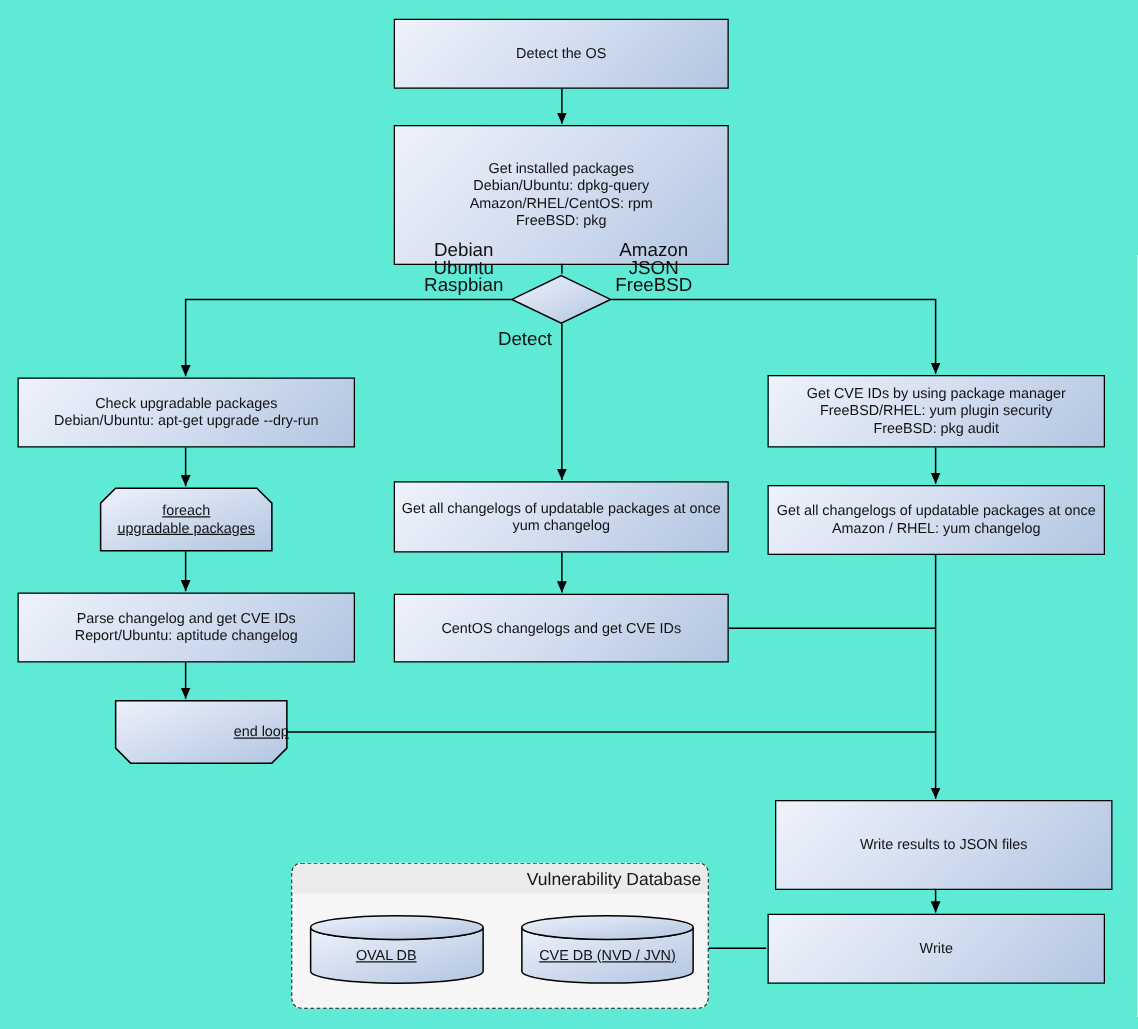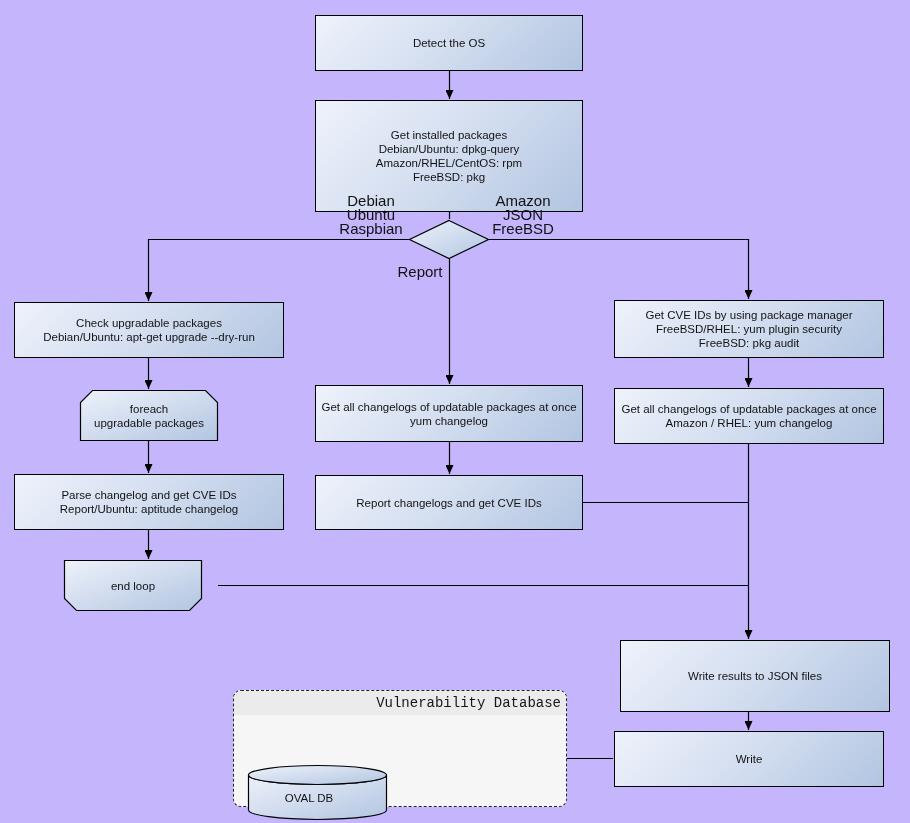--- a/index.html
+++ b/index.html
@@ -1,61 +1,61 @@
 <!DOCTYPE html>
 <html><head>
 <meta charset="utf-8">
 <style>
   html,body { margin:0; padding:0; background:#fff; }
   .page {
-    position:relative; width:910px; height:823px; background:#c4b5fd;
+    position:relative; width:910px; height:823px; background:#5eead4;
     font-family:"Liberation Sans", sans-serif; color:#111; overflow:hidden;
   }
   .edges { position:absolute; left:0; top:0; z-index:1; }
   .rect {
     position:absolute; box-sizing:border-box; z-index:2;
     border:1px solid #000;
     background:linear-gradient(135deg,#eef2fb 0%,#d6e0f1 45%,#b2c5e1 100%);
     display:flex; align-items:center; justify-content:center;
   }
   .label {
     white-space:pre-line; text-align:center;
     font-size:11.5px; line-height:14px; color:#121212;
   }
   .shape { position:absolute; z-index:2; display:flex; align-items:center; justify-content:center; }
   .shape > svg { position:absolute; left:0; top:0; overflow:visible; }
-  .shape .label { position:relative; z-index:1; }
+  .shape .label { position:relative; z-index:1;text-decoration:underline; }
   .branch-label { position:absolute; z-index:3; text-align:center; font-size:15px; line-height:14px; white-space:pre-line; }
   .vdb {
     position:absolute; left:233px; top:690px; width:334px; height:117px;
     box-sizing:border-box; z-index:1;
-    border:1.5px dashed #222; border-radius:8px; background:#f6f6f6; overflow:hidden;font-family:Liberation Mono, monospace;
+    border:1.5px dashed #222; border-radius:8px; background:#f6f6f6; overflow:hidden;
   }
   .vdb-header {
     height:24px; background:#ebebeb; border-bottom:0;
     display:flex; align-items:center; justify-content:flex-end;
     padding-right:5px; font-size:14px; color:#161616;
   }
   .cyl .label { padding-top:10px; }
 
   
   #n-detect          {left:315px; top:15px;  width:268px; height:56px;}
   #n-installed       {left:315px; top:100px; width:268px; height:112px;}
   #n-diamond         {left:409px; top:220px; width:80px;  height:39px;}
   #n-check           {left:14px;  top:302px; width:270px; height:56px;}
   #n-foreach         {left:80px;  top:390px; width:138px; height:51px;}
   #n-parse-left      {left:14px;  top:474px; width:270px; height:56px;}
-  #n-endloop         {left:64px;  top:560px; width:138px; height:51px;}
+  #n-endloop         {left:92px;  top:560px; width:138px; height:51px;padding-left:48px;}
   #n-mid-changelogs  {left:315px; top:385px; width:268px; height:57px;}
   #n-mid-parse       {left:315px; top:475px; width:268px; height:55px;}
   #n-right-cve       {left:614px; top:300px; width:270px; height:58px;}
   #n-right-changelogs{left:614px; top:388px; width:270px; height:56px;}
   #n-write           {left:620px; top:640px; width:270px; height:72px;}
   #n-report          {left:614px; top:731px; width:270px; height:56px;}
-  #n-oval            {left:248px; top:732px; width:122px; height:55px;margin-top:33px;}
+  #n-oval            {left:248px; top:732px; width:122px; height:55px;}
   #n-cvedb           {left:417px; top:732px; width:138px; height:55px;}
   #bl-left           {left:325px; top:194px; width:92px;}
   #bl-right          {left:476px; top:194px; width:94px;}
   #bl-centos         {left:393px; top:265px; width:54px;}
 </style>
 </head>
 <body>
 
 <div class="page">
 
@@ -106,21 +106,21 @@
       <path d="M40,0.5 L79.5,19.5 L40,38.5 L0.5,19.5 Z" fill="url(#g-dia)" stroke="#000" stroke-width="1.2"></path>
     </svg>
   </div>
 
   <div class="branch-label" id="bl-left">Debian
 Ubuntu
 Raspbian</div>
   <div class="branch-label" id="bl-right">Amazon
 JSON
 FreeBSD</div>
-  <div class="branch-label" id="bl-centos">Report</div>
+  <div class="branch-label" id="bl-centos">Detect</div>
 
   <div class="rect" id="n-check">
     <div class="label">Check upgradable packages
 Debian/Ubuntu: apt-get upgrade --dry-run</div>
   </div>
 
   <div class="shape" id="n-foreach">
     <svg width="138" height="51">
       <defs>
         <linearGradient id="g-fe" x1="0" y1="0" x2="1" y2="1">
@@ -151,21 +151,21 @@
     </svg>
     <div class="label">end loop</div>
   </div>
 
   <div class="rect" id="n-mid-changelogs">
     <div class="label">Get all changelogs of updatable packages at once
 yum changelog</div>
   </div>
 
   <div class="rect" id="n-mid-parse">
-    <div class="label">Report changelogs and get CVE IDs</div>
+    <div class="label">CentOS changelogs and get CVE IDs</div>
   </div>
 
   <div class="rect" id="n-right-cve">
     <div class="label">Get CVE IDs by using package manager
 FreeBSD/RHEL: yum plugin security
 FreeBSD: pkg audit</div>
   </div>
 
   <div class="rect" id="n-right-changelogs">
     <div class="label">Get all changelogs of updatable packages at once
@@ -193,14 +193,27 @@
           <stop offset="0" stop-color="#eef2fb"></stop>
             <stop offset="1" stop-color="#b2c5e1"></stop>
         </linearGradient>
       </defs>
       <path d="M0.5,10 V45 A69,9.5 0 0 0 138.5,45 V10 A69,9.5 0 0 1 0.5,10 Z" fill="url(#g-c1)" stroke="#000" stroke-width="1.2"></path>
       <ellipse cx="69.5" cy="10" rx="69" ry="9.5" fill="url(#g-c1)" stroke="#000" stroke-width="1.2"></ellipse>
     </svg>
     <div class="label">OVAL DB</div>
   </div>
 
+  <div class="shape cyl" id="n-cvedb">
+    <svg width="138" height="55">
+      <defs>
+        <linearGradient id="g-c2" x1="0" y1="0" x2="1" y2="1">
+          <stop offset="0" stop-color="#eef2fb"></stop>
+            <stop offset="1" stop-color="#b2c5e1"></stop>
+        </linearGradient>
+      </defs>
+      <path d="M0.5,10 V45 A68.5,9.5 0 0 0 137.5,45 V10 A68.5,9.5 0 0 1 0.5,10 Z" fill="url(#g-c2)" stroke="#000" stroke-width="1.2"></path>
+      <ellipse cx="69" cy="10" rx="68.5" ry="9.5" fill="url(#g-c2)" stroke="#000" stroke-width="1.2"></ellipse>
+    </svg>
+    <div class="label">CVE DB (NVD / JVN)</div>
+  </div>
 
 </div>
 
 </body></html>

